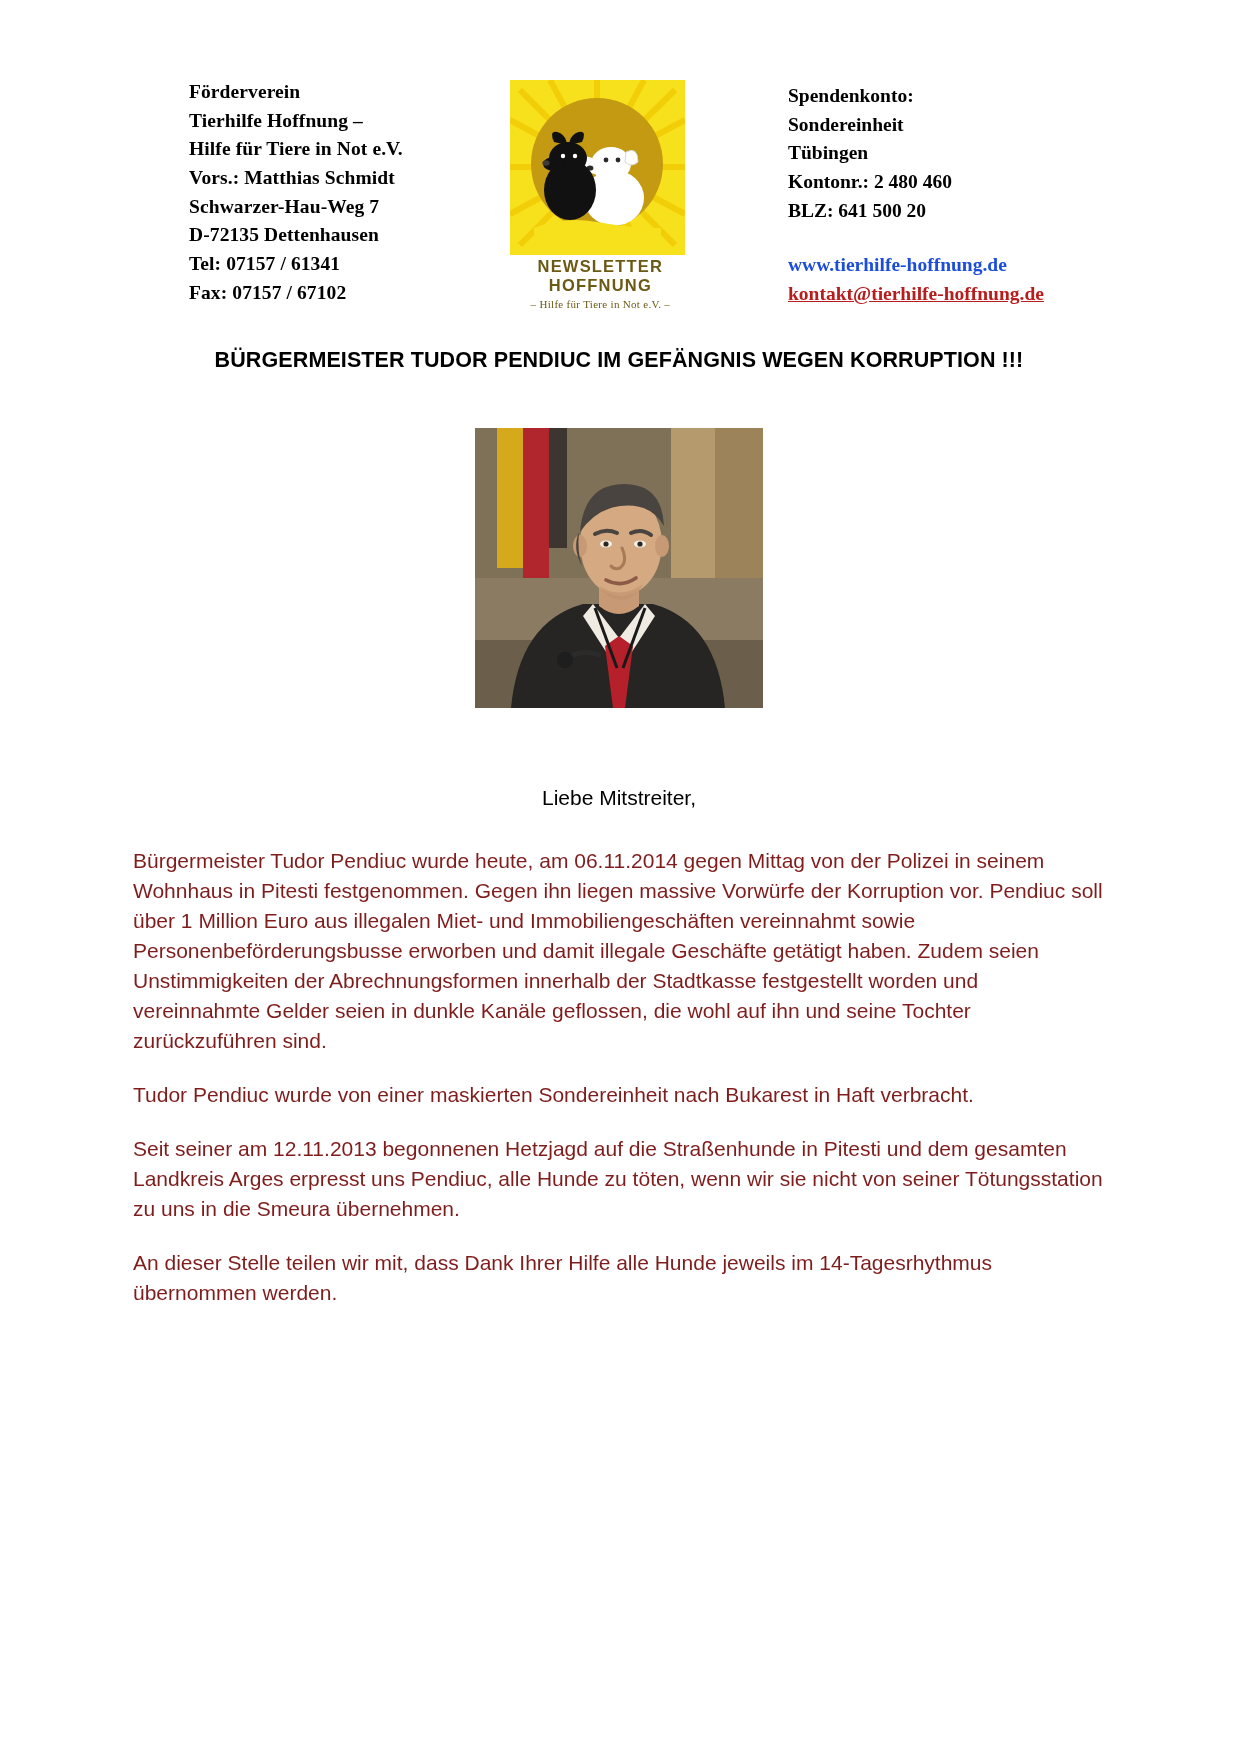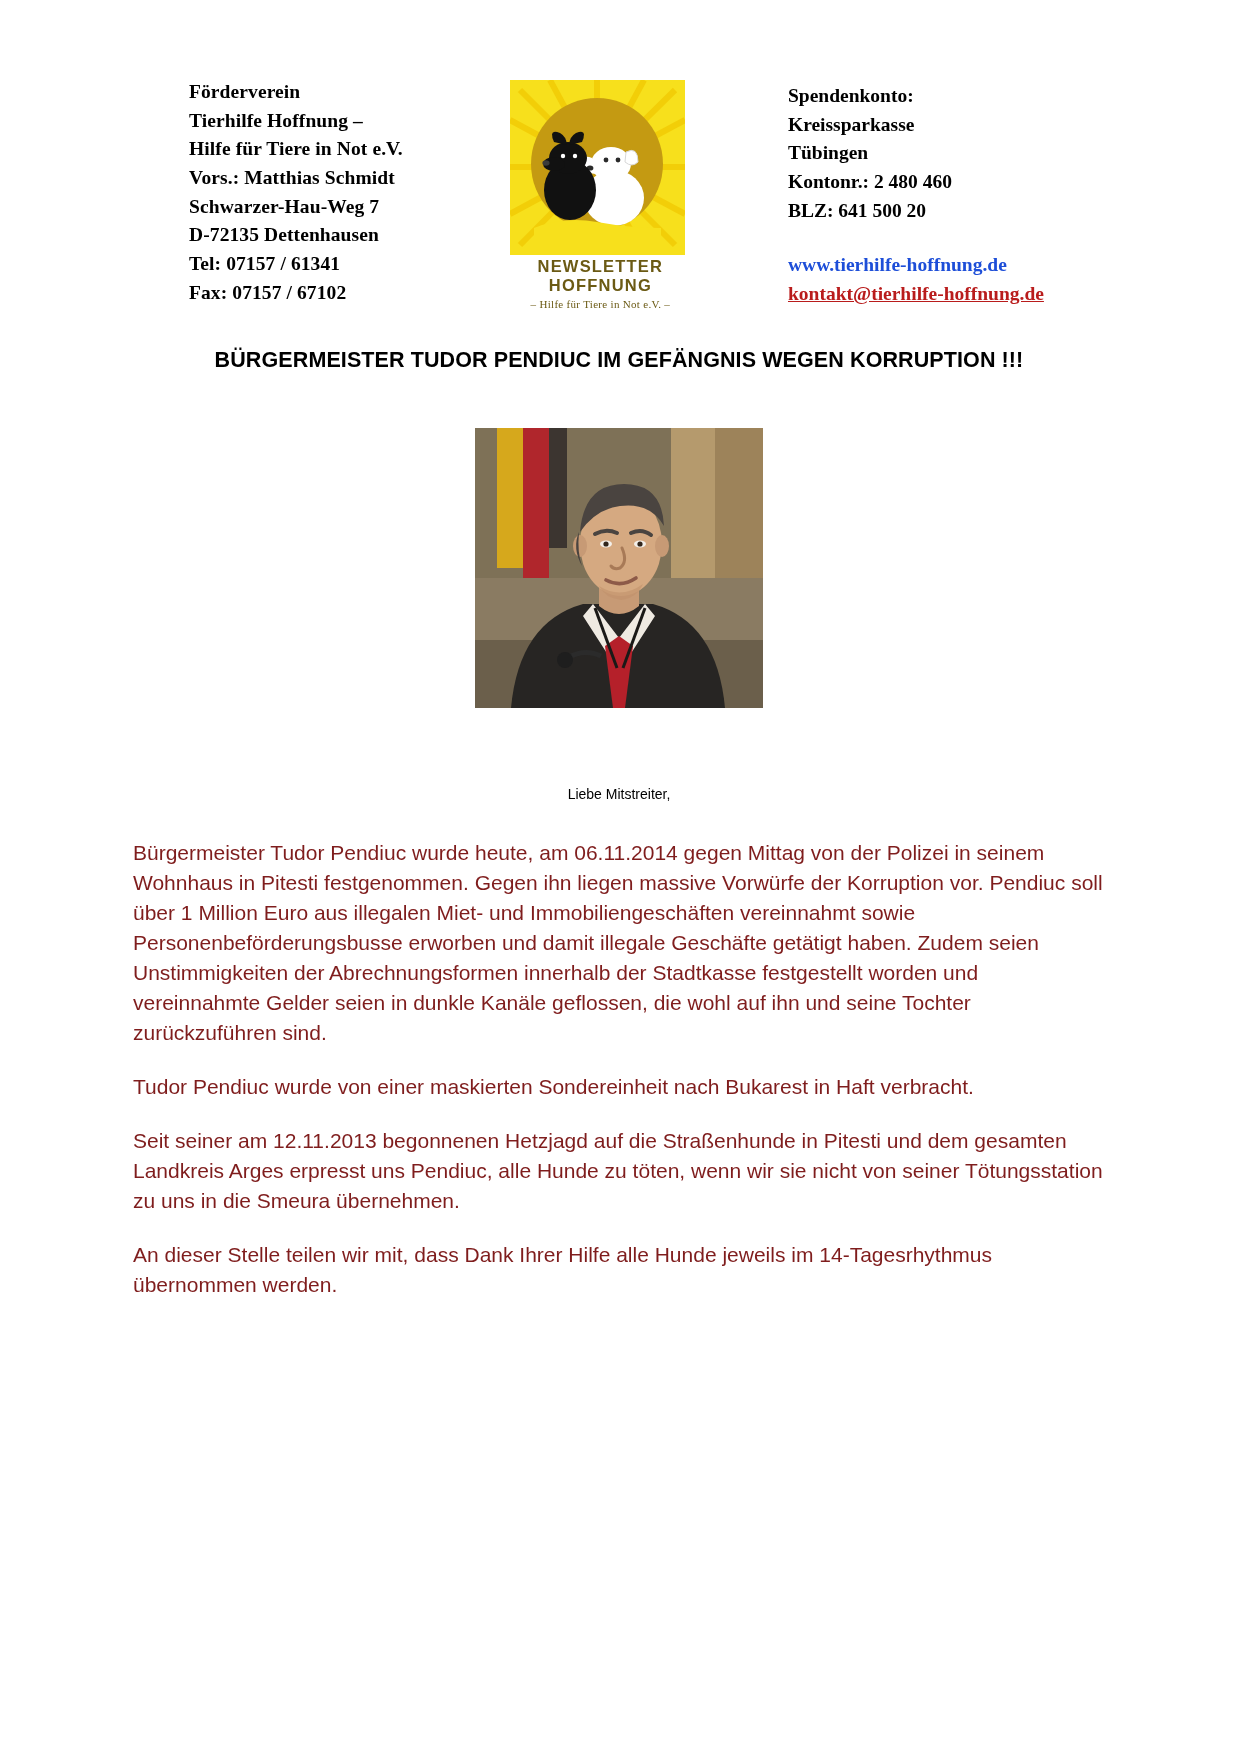--- a/index.html
+++ b/index.html
@@ -123,21 +123,21 @@
     width: 288px;
     height: 280px;
     position: relative;
     overflow: hidden;
     background: #6d6250;
   }
 
   
   .greeting {
     text-align: center;
-    font-size: 14px;
+    font-size: 21px;
     margin-top: 78px;
     color: #000;
   }
   .body-text {
     padding: 0 133px 0 133px;
     box-sizing: border-box;
     font-size: 21px;
     line-height: 1.43;
     color: #7f1d1d;
   }
@@ -216,21 +216,21 @@
 
           <path d="M24 148 q30 -12 63 -6 q33 6 64 6 l0 27 l-127 0 z" fill="#f7e01c"></path>
         </svg>
       </div>
       <div class="logo-caption1">NEWSLETTER HOFFNUNG</div>
       <div class="logo-caption2">– Hilfe für Tiere in Not e.V. –</div>
     </div>
 
     <div class="right-block">
       <span class="line">Spendenkonto:</span>
-      <span class="line">Kreissparkasse</span>
+      <span class="line">Sondereinheit</span>
       <span class="line">Tübingen</span>
       <span class="line">Kontonr.: 2 480 460</span>
       <span class="line">BLZ: 641 500 20</span>
       <span class="spacer"></span>
       <span class="line"><a class="www" href="#">www.tierhilfe-hoffnung.de</a></span>
       <span class="line"><a class="mail" href="#">kontakt@tierhilfe-hoffnung.de</a></span>
     </div>
   </div>
 
   <div class="headline">BÜRGERMEISTER TUDOR PENDIUC IM GEFÄNGNIS WEGEN KORRUPTION !!!</div>

